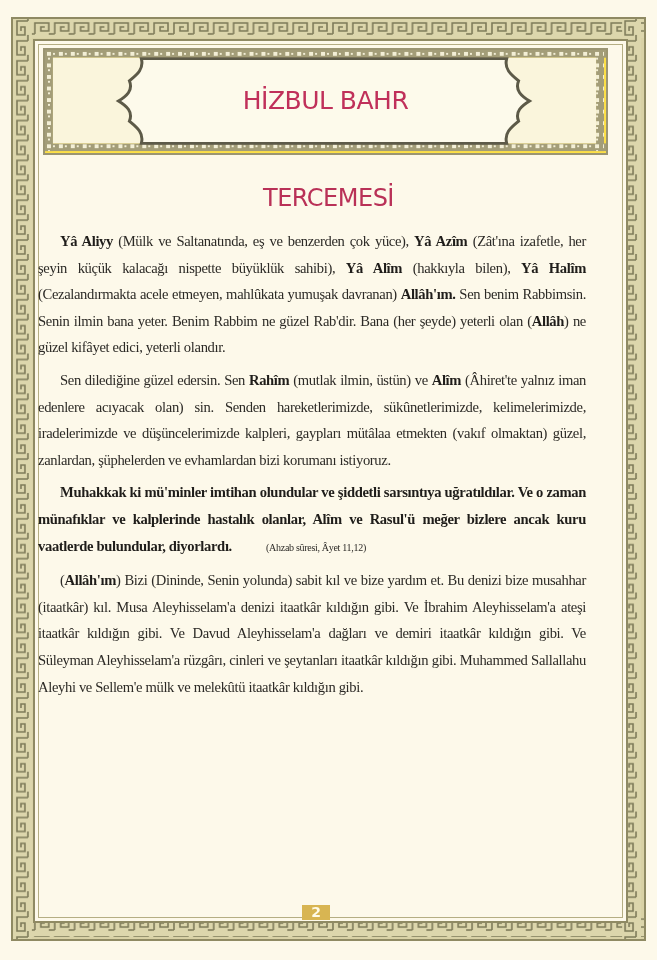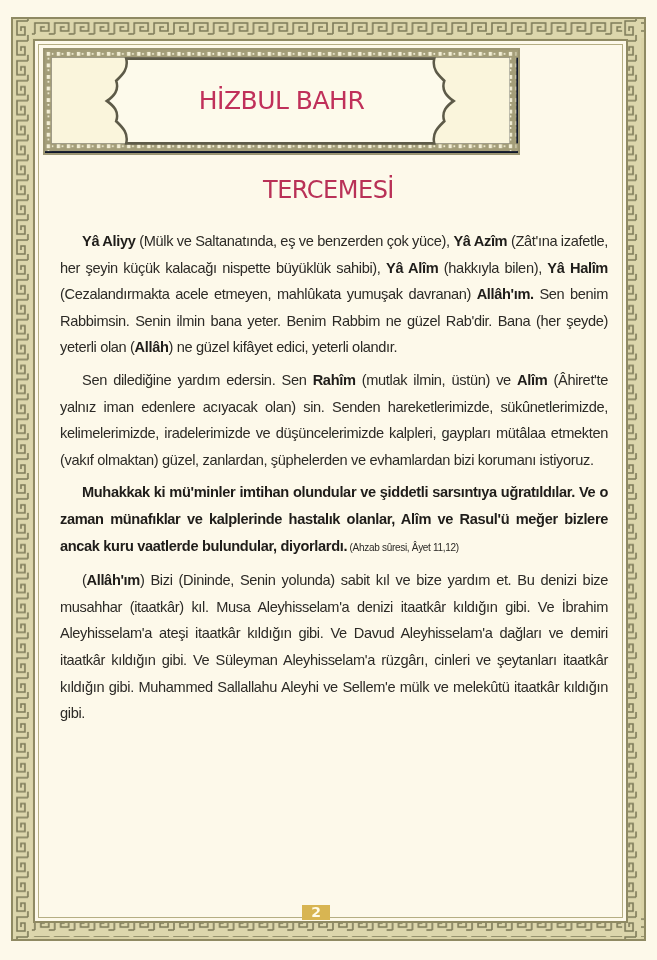--- a/index.html
+++ b/index.html
@@ -49,22 +49,22 @@
       font-weight: bold;
       font-size: 14px;
       line-height: 15px;
       text-align: center;
     }
 
     
     .banner {
       position: absolute;
       left: 43px; top: 48px;
-      width: 477px; height: 107px;
-      background: #0f172a;
+      width: 565px; height: 107px;
+      background: #fde047;
       border: 2px solid #9b9572;
     }
     .banner svg {
       position: absolute;
       inset: 0;
       width: 100%;
       height: 100%;
     }
     .banner-title {
       position: absolute;
@@ -73,50 +73,51 @@
       text-align: center;
       color: #c0305a;
       font-family: "DejaVu Sans", sans-serif;
       font-size: 25px;
       letter-spacing: -0.5px;
     }
 
     .section-title {
       position: absolute;
       left: 0; right: 0;
-      top: 176px;
+      top: 184px;
       text-align: center;
       color: #b93157;
       font-family: "DejaVu Sans", sans-serif;
       font-size: 24px;
       letter-spacing: -0.5px;
       width: 657px;
     }
 
     .body-text {
       position: absolute;
-      left: 60px;
+      left: 38px;
       top: 228px;
       width: 548px;
       color: #2c2a26;
-      font-family: Liberation Sans, sans-serif;
+      font-family: Liberation Serif, serif;
       font-size: 14.6px;
       line-height: 26.6px;
       text-align: justify;
       letter-spacing: -0.35px;
     }
     .body-text p {
       text-indent: 22px;
       margin-bottom: 6px;
     }
     .body-text b { font-weight: bold; color: #1f1d1a; }
     .body-text .cite {
       font-size: 10px;
       font-weight: normal;
       letter-spacing: -0.3px;
+      margin-left: 32px;
     }
   </style>
 </head>
 <body>
 
 <div class="page">
 
   <div class="greek-outer">
     <svg class="pattern" viewBox="0 0 635 924" preserveAspectRatio="none">
       <defs>
@@ -166,21 +167,21 @@
     <div class="banner-title">HİZBUL BAHR</div>
   </div>
 
   <div class="section-title">TERCEMESİ</div>
 
   <div class="body-text">
     <p>
       <b>Yâ Aliyy</b><span> (Mülk ve Saltanatında, eş ve benzerden çok yüce), </span><b>Yâ Azîm</b><span> (Zât'ına izafetle, her şeyin küçük kalacağı nispette büyüklük sahibi), </span><b>Yâ Alîm</b><span> (hakkıyla bilen), </span><b>Yâ Halîm</b><span> (Cezalandırmakta acele etmeyen, mahlûkata yumuşak davranan) </span><b>Allâh'ım.</b><span> Sen benim Rabbimsin. Senin ilmin bana yeter. Benim Rabbim ne güzel Rab'dir. Bana (her şeyde) yeterli olan (</span><b>Allâh</b><span>) ne güzel kifâyet edici, yeterli olandır.</span>
     </p>
     <p>
-      <span>Sen dilediğine yardım edersin. Sen </span><b>Rahîm</b><span> (mutlak ilmin, üstün) ve </span><b>Alîm</b><span> (Âhiret'te yalnız iman edenlere acıyacak olan) sin. Senden hareketlerimizde, sükûnetlerimizde, kelimelerimizde, iradelerimizde ve düşüncelerimizde kalpleri, gaypları mütâlaa etmekten (vakıf olmaktan) güzel, zanlardan, şüphelerden ve evhamlardan bizi korumanı istiyoruz.</span>
+      <span>Sen dilediğine güzel edersin. Sen </span><b>Rahîm</b><span> (mutlak ilmin, üstün) ve </span><b>Alîm</b><span> (Âhiret'te yalnız iman edenlere acıyacak olan) sin. Senden hareketlerimizde, sükûnetlerimizde, kelimelerimizde, iradelerimizde ve düşüncelerimizde kalpleri, gaypları mütâlaa etmekten (vakıf olmaktan) güzel, zanlardan, şüphelerden ve evhamlardan bizi korumanı istiyoruz.</span>
     </p>
     <p>
       <b>Muhakkak ki mü'minler imtihan olundular ve şiddetli sarsıntıya uğratıldılar. Ve o zaman münafıklar ve kalplerinde hastalık olanlar, Alîm ve Rasul'ü meğer bizlere ancak kuru vaatlerde bulundular, diyorlardı.</b><span class="cite"> (Ahzab sûresi, Âyet 11,12)</span>
     </p>
     <p>
       <span>(</span><b>Allâh'ım</b><span>) Bizi (Dininde, Senin yolunda) sabit kıl ve bize yardım et. Bu denizi bize musahhar (itaatkâr) kıl. Musa Aleyhisselam'a denizi itaatkâr kıldığın gibi. Ve İbrahim Aleyhisselam'a ateşi itaatkâr kıldığın gibi. Ve Davud Aleyhisselam'a dağları ve demiri itaatkâr kıldığın gibi. Ve Süleyman Aleyhisselam'a rüzgârı, cinleri ve şeytanları itaatkâr kıldığın gibi. Muhammed Sallallahu Aleyhi ve Sellem'e mülk ve melekûtü itaatkâr kıldığın gibi.</span>
     </p>
   </div>
 
   <div class="page-number">2</div>

